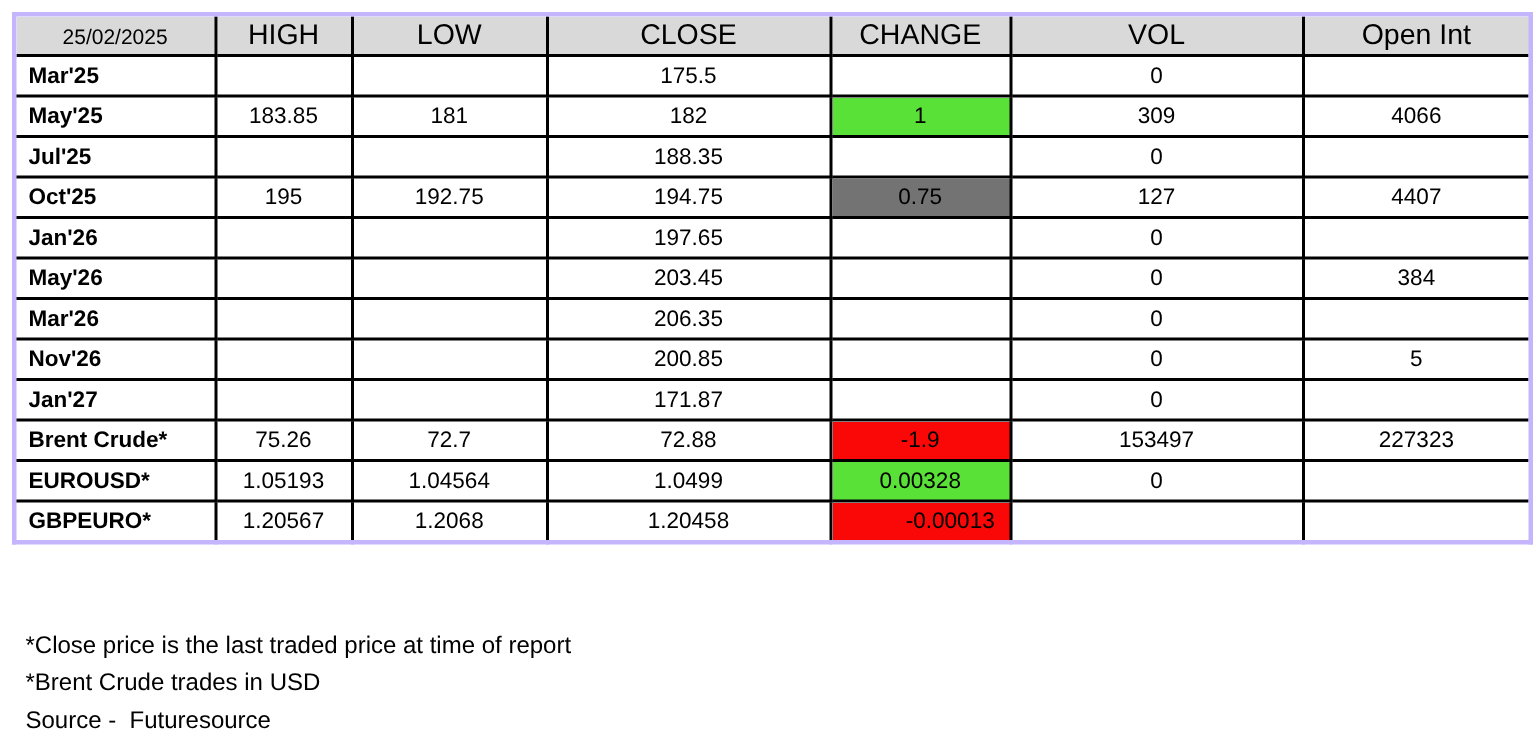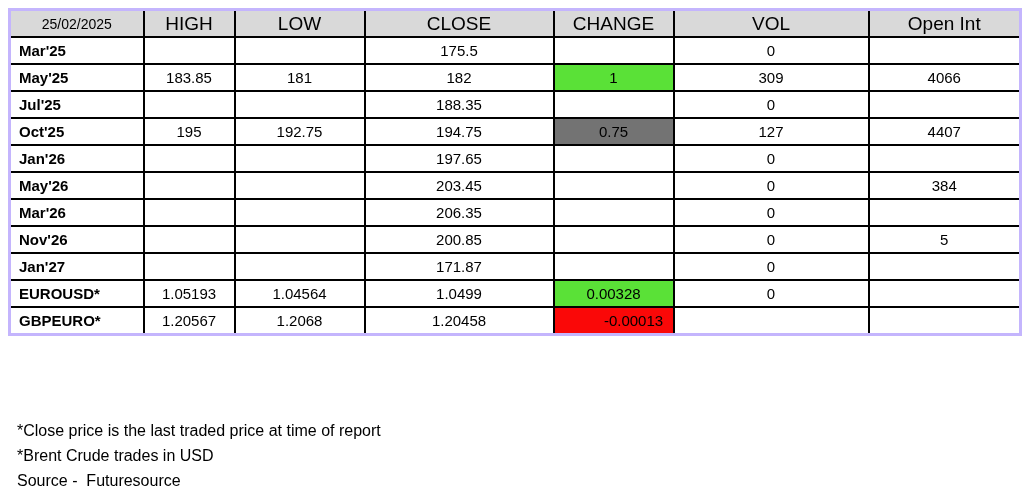--- a/index.html
+++ b/index.html
@@ -157,20 +157,29 @@
       <tr>
         <td class="label-cell">Jan'27</td>
         <td></td>
         <td></td>
         <td>171.87</td>
         <td></td>
         <td>0</td>
         <td></td>
       </tr>
       <tr>
+        <td class="label-cell">Brent Crude*</td>
+        <td>75.26</td>
+        <td>72.7</td>
+        <td>72.88</td>
+        <td style="background: rgb(250, 8, 8);">-1.9</td>
+        <td>153497</td>
+        <td>227323</td>
+      </tr>
+      <tr>
         <td class="label-cell">EUROUSD*</td>
         <td>1.05193</td>
         <td>1.04564</td>
         <td>1.0499</td>
         <td style="background: rgb(90, 225, 55); margin-left: 36px;">0.00328</td>
         <td>0</td>
         <td></td>
       </tr>
       <tr>
         <td class="label-cell">GBPEURO*</td>

